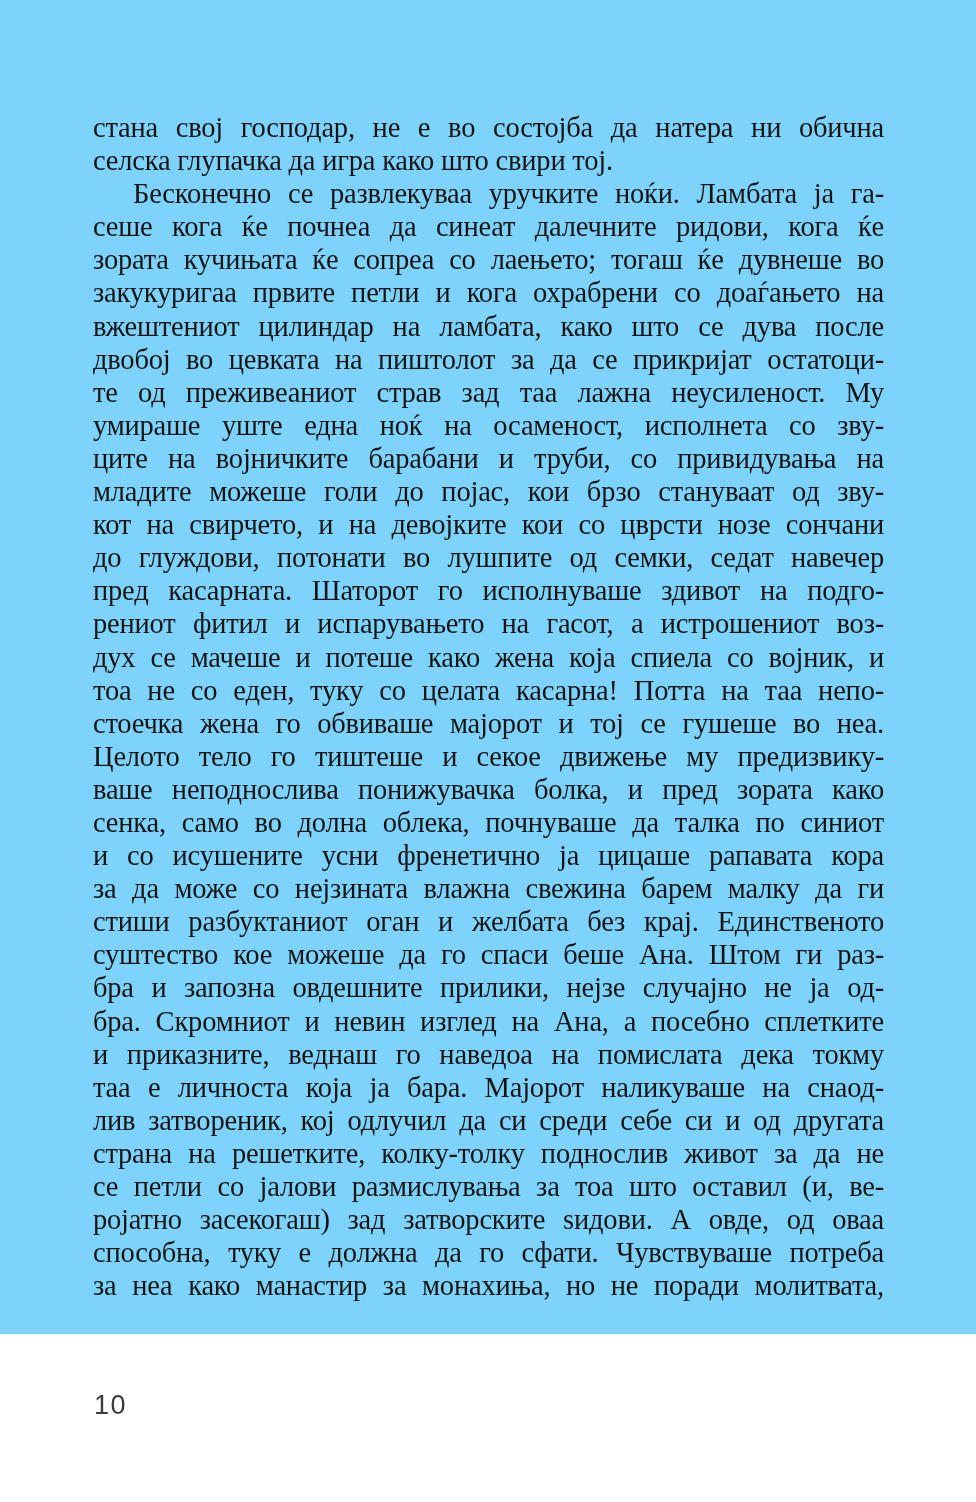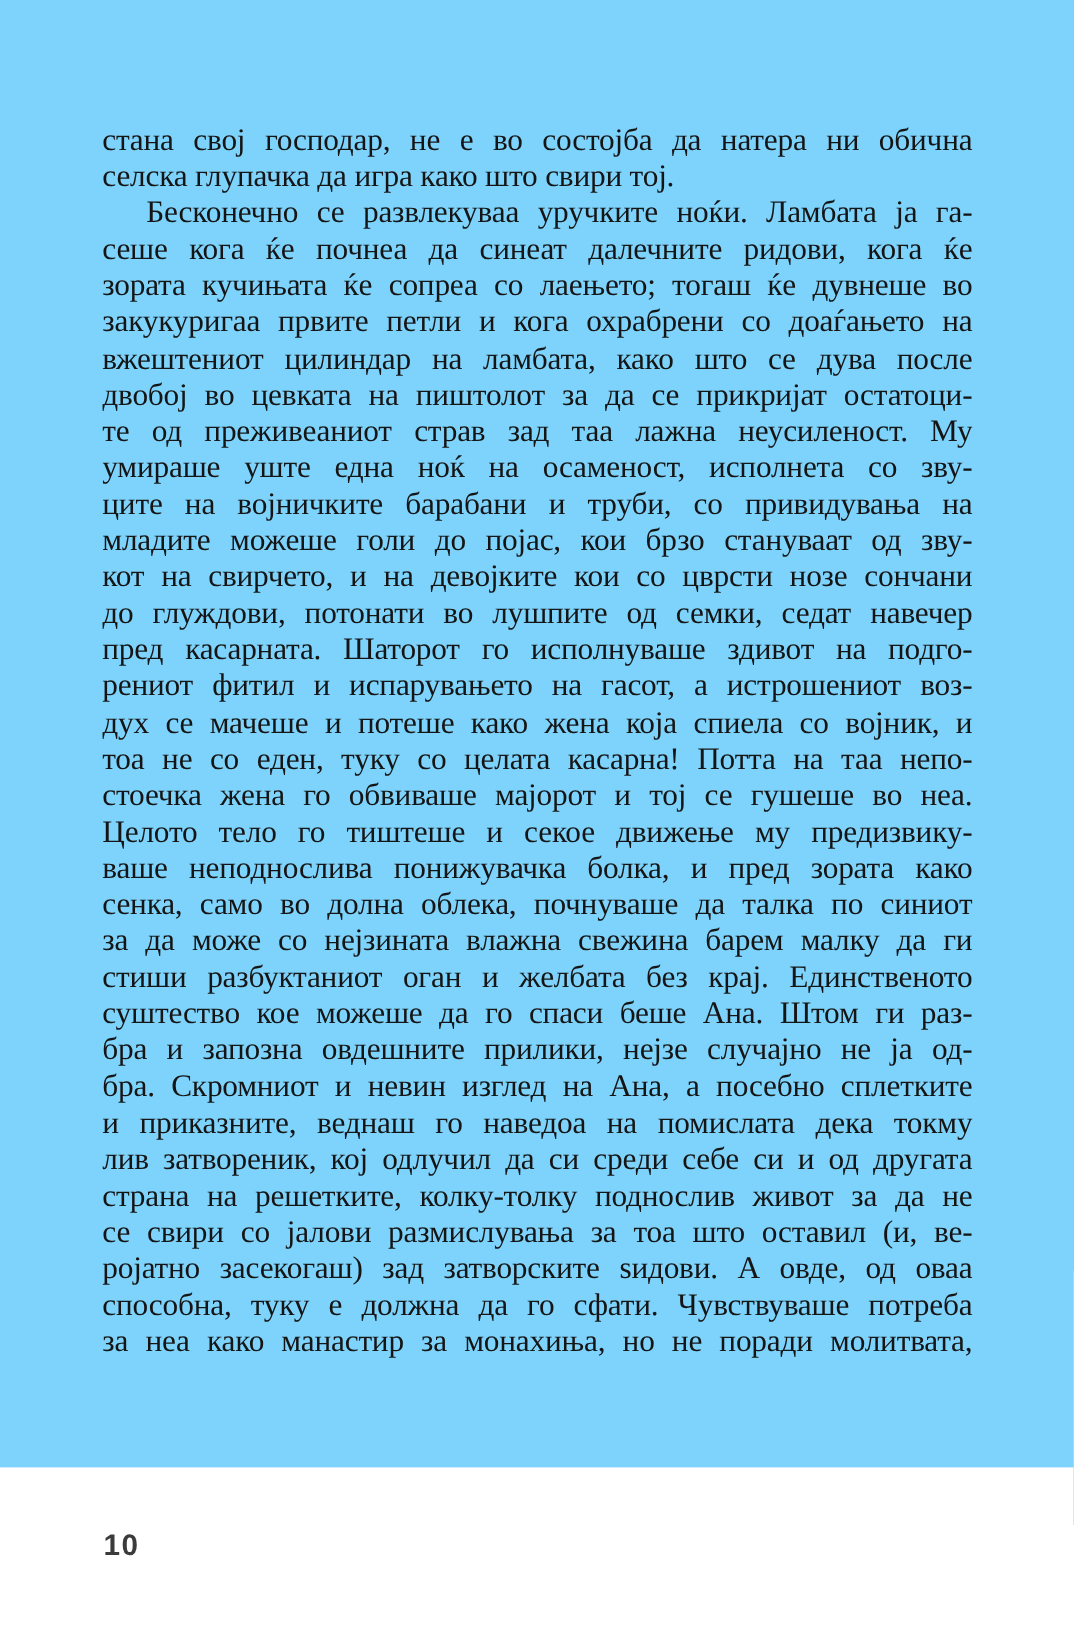--- a/index.html
+++ b/index.html
@@ -45,21 +45,21 @@
     text-align-last: left;
   }
   .line.indent {
     text-indent: 40px;
   }
   .pagenum {
     position: absolute;
     left: 94px;
     top: 1390px;
     font-family: "Liberation Sans", "DejaVu Sans", sans-serif;
-    font-weight: 700;
+    font-weight: 400;
     font-size: 27px;
     letter-spacing: 1.5px;
     color: #3b3b3b;
   }
 </style>
 </head>
 <body>
 
 <div class="page">
   <div class="text-block">
@@ -78,28 +78,30 @@
     <div class="line">кот на свирчето, и на девојките кои со цврсти нозе сончани</div>
     <div class="line">до глуждови, потонати во лушпите од семки, седат навечер</div>
     <div class="line">пред касарната. Шаторот го исполнуваше здивот на подго-</div>
     <div class="line">рениот фитил и испарувањето на гасот, а истрошениот воз-</div>
     <div class="line">дух се мачеше и потеше како жена која спиела со војник, и</div>
     <div class="line">тоа не со еден, туку со целата касарна! Потта на таа непо-</div>
     <div class="line">стоечка жена го обвиваше мајорот и тој се гушеше во неа.</div>
     <div class="line">Целото тело го тиштеше и секое движење му предизвику-</div>
     <div class="line">ваше неподнослива понижувачка болка, и пред зората како</div>
     <div class="line">сенка, само во долна облека, почнуваше да талка по синиот</div>
+    <div class="line">и со исушените усни френетично ја цицаше рапавата кора</div>
     <div class="line">за да може со нејзината влажна свежина барем малку да ги</div>
     <div class="line">стиши разбуктаниот оган и желбата без крај. Единственото</div>
     <div class="line">суштество кое можеше да го спаси беше Ана. Штом ги раз-</div>
     <div class="line">бра и запозна овдешните прилики, нејзе случајно не ја од-</div>
     <div class="line">бра. Скромниот и невин изглед на Ана, а посебно сплетките</div>
     <div class="line">и приказните, веднаш го наведоа на помислата дека токму</div>
+    <div class="line">таа е личноста која ја бара. Мајорот наликуваше на снаод-</div>
     <div class="line">лив затвореник, кој одлучил да си среди себе си и од другата</div>
     <div class="line">страна на решетките, колку-толку поднослив живот за да не</div>
-    <div class="line">се свири со јалови размислувања за тоа што оставил (и, ве-</div>
+    <div class="line">се петли со јалови размислувања за тоа што оставил (и, ве-</div>
     <div class="line">ројатно засекогаш) зад затворските ѕидови. А овде, од оваа</div>
     <div class="line">способна, туку е должна да го сфати. Чувствуваше потреба</div>
     <div class="line">за неа како манастир за монахиња, но не поради молитвата,</div>
   </div>
 
   <div class="pagenum">10</div>
 </div>
 
 </body></html>

